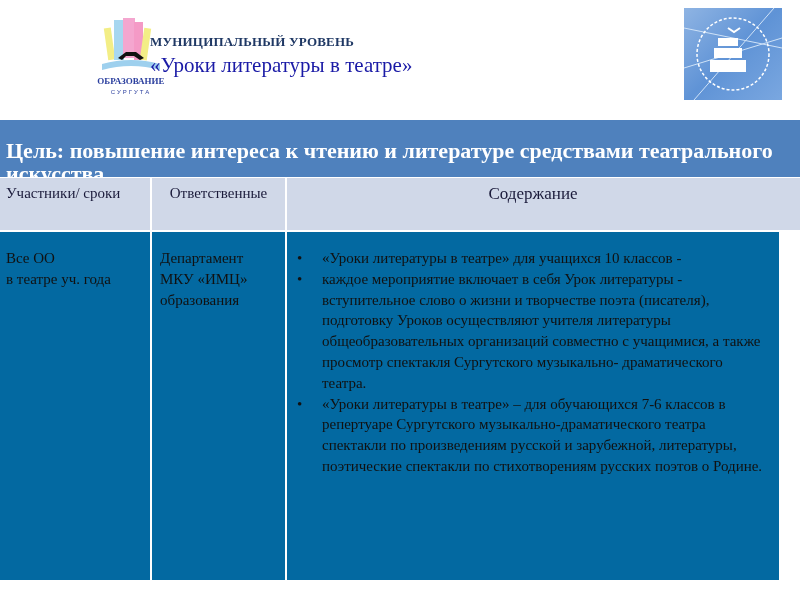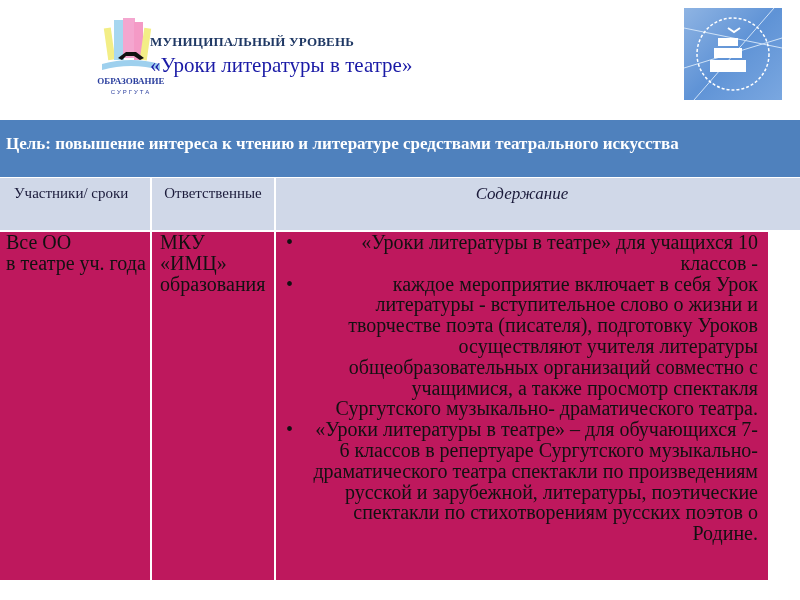--- a/index.html
+++ b/index.html
@@ -8,41 +8,41 @@
 
     .logo-left { position: absolute; left: 48px; top: 14px; width: 70px; height: 84px; margin-left: 48px; }
     .logo-right { position: absolute; left: 684px; top: 8px; width: 98px; height: 92px;
       background: linear-gradient(135deg, #8fb4e3 0%, #5f93d6 50%, #7aa7e0 100%); overflow: hidden; }
 
     .header { position: absolute; left: 150px; top: 34px; width: 500px; text-align: left; }
     .header .subtitle { font-size: 13px; font-weight: bold; color: #1f3864; letter-spacing: 0.2px; }
     .header .title { font-size: 21px; font-weight: normal; color: #1a1aa6; margin-top: 3px; }
 
     .goal { position: absolute; left: 0; top: 120px; width: 800px; height: 57px; background: #4f81bd;
-      color: #ffffff; font-weight: bold; font-size: 17px; line-height: 23px; padding: 12px 6px; }
+      color: #ffffff; font-weight: bold; font-size: 22px; line-height: 23px; padding: 19px 6px; }
 
     .table { position: absolute; left: 0; top: 178px; width: 800px; }
     .row { display: flex; }
     .cell { border-right: 2px solid #ffffff; }
     .cell:last-child { border-right: none; }
     .c1 { width: 152px; }
-    .c2 { width: 124px; }
+    .c2 { width: 135px; }
     .c3 { width: 492px; }
     .head-row { height: 54px; background: #d0d8e8; border-bottom: 2px solid #ffffff; }
     .head-row .cell { background: #d0d8e8; font-size: 15px; color: #1a1a3a; padding-top: 7px; }
-    .head-row .c1 { padding-left: 14px; }
+    .head-row .c1 { padding-left: 6px; }
     .head-row .c2 { text-align: center; }
-    .head-row .c3 { text-align: center; font-size: 17px; padding-top: 6px; font-style: italic; }
+    .head-row .c3 { text-align: center; font-size: 17px; padding-top: 6px; }
     .body-row { height: 348px; }
-    .body-row .cell { background: #be185d; font-size: 20px; line-height: 20.8px; color: #111; padding-top: 0; }
+    .body-row .cell { background: #0369a1; font-size: 15px; line-height: 20.8px; color: #111; padding-top: 16px; }
     .body-row .c1 { padding-left: 6px; }
     .body-row .c2 { padding-left: 8px; }
     .body-row .c3 { padding-left: 8px; padding-right: 10px; }
     .bullets { list-style: none; }
-    .bullets li { position: relative; padding-left: 27px; text-align: right; }
+    .bullets li { position: relative; padding-left: 27px; }
     .bullets li::before { content: "•"; position: absolute; left: 2px; top: 0; }
   </style>
 </head>
 <body>
 
 <div class="logo-left">
   <svg width="70" height="84" viewBox="0 0 70 84">
     <rect x="10" y="14" width="7" height="32" fill="#f3ee86" transform="rotate(-8 13 30)"></rect>
     <rect x="18" y="6" width="10" height="40" fill="#a7d7f0"></rect>
     <rect x="27" y="4" width="12" height="40" fill="#f4a6cf"></rect>
@@ -80,20 +80,21 @@
     <div class="cell c1">Участники/ сроки</div>
     <div class="cell c2">Ответственные</div>
     <div class="cell c3">Содержание</div>
   </div>
   <div class="row body-row">
     <div class="cell c1">
       <div>Все ОО</div>
       <div>в театре уч. года</div>
     </div>
     <div class="cell c2">
+      <div>Департамент</div>
       <div>МКУ «ИМЦ»</div>
       <div>образования</div>
     </div>
     <div class="cell c3">
       <ul class="bullets">
         <li>«Уроки литературы в театре» для учащихся 10 классов -</li>
         <li>каждое мероприятие включает в себя Урок литературы - вступительное слово о жизни и творчестве поэта (писателя), подготовку Уроков осуществляют учителя литературы общеобразовательных организаций совместно с учащимися, а также просмотр спектакля Сургутского музыкально- драматического театра.</li>
         <li> «Уроки литературы в театре»  – для обучающихся 7-6 классов в репертуаре Сургутского музыкально-драматического театра спектакли по произведениям русской и зарубежной, литературы,  поэтические спектакли по стихотворениям русских поэтов о Родине.</li>
       </ul>
     </div>

